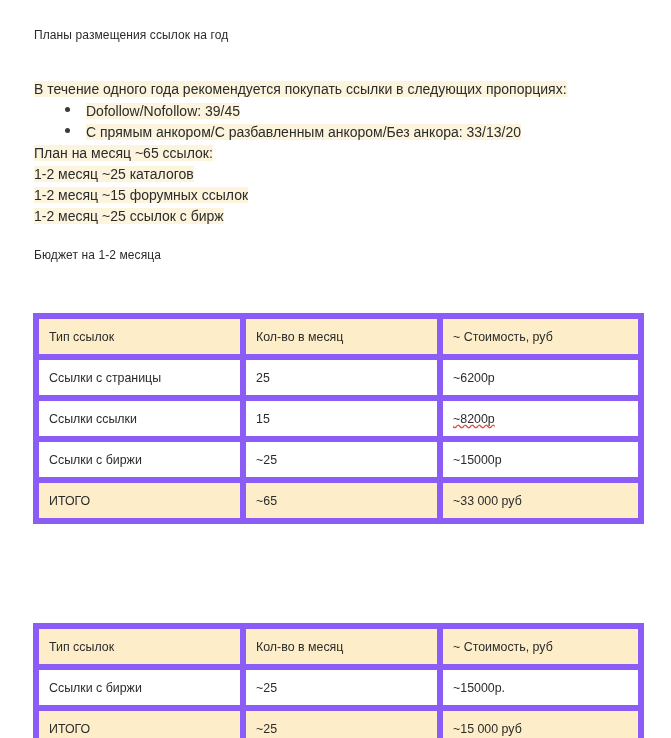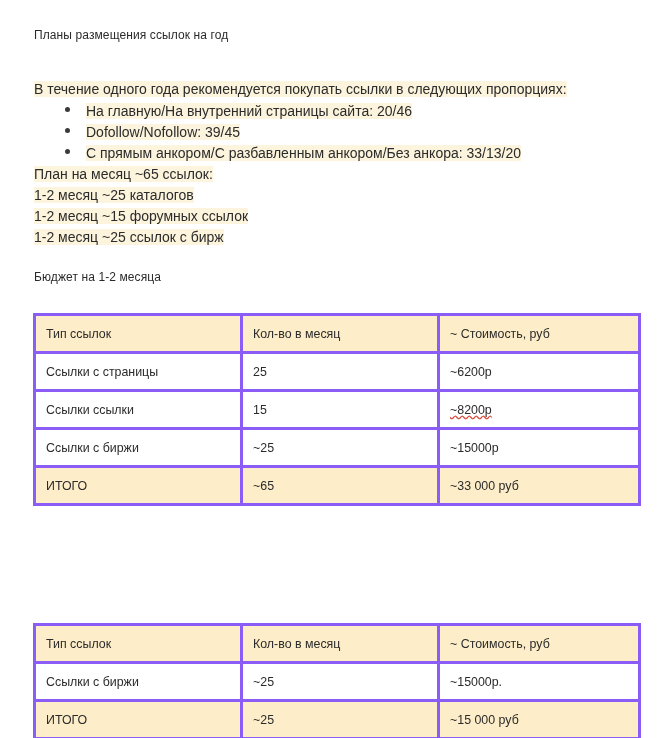--- a/index.html
+++ b/index.html
@@ -29,21 +29,21 @@
   .h-main {
     position: absolute;
     left: 34px;
     font-size: 12px;
     font-weight: 400;
     color: #2b2b2b;
     letter-spacing: 0.1px;
     white-space: nowrap;
   }
   .h-main.h1 { top: 28px; }
-  .h-main.h2 { top: 270px; }
+  .h-main.h2 { top: 248px; }
   .h-main.h3 { top: 557px; }
 
   
   .body-block {
     position: absolute;
     left: 34px;
     top: 80px;
     width: 600px;
   }
   .hl {
@@ -98,21 +98,21 @@
     color: #2b2b2b;
   }
   .tbl.t1 { top: 313px; }
   .tbl.t2 { top: 623px; }
 
   .tbl col.c1 { width: 207px; }
   .tbl col.c2 { width: 197px; }
   .tbl col.c3 { width: 201px; }
 
   .tbl td, .tbl th {
-    border: 3px solid #8b5cf6;
+    border: 6px solid #8b5cf6;
     padding: 0 0 0 10px;
     height: 35px;
     text-align: left;
     font-weight: 400;
     vertical-align: middle;
     background: #ffffff;
     white-space: nowrap;
   }
   .tbl tr.head td,
   .tbl tr.total td {
@@ -130,23 +130,20 @@
 
 <div class="page">
 
   <div class="h-main h1">Планы размещения ссылок на год</div>
 
   <div class="body-block">
 
     <div class="para"><span class="hl">В течение одного года рекомендуется покупать ссылки в следующих пропорциях:</span></div>
 
     <ul class="bullets">
-      <li>
-        <span class="bullet-dot"></span><span class="hl">На главную/На внутренний страницы сайта: 20/46</span>
-      </li>
       <li>
         <span class="bullet-dot"></span><span class="hl">Dofollow/Nofollow: 39/45</span>
       </li>
       <li>
         <span class="bullet-dot"></span><span class="hl">С прямым анкором/С разбавленным анкором/Без анкора: 33/13/20</span>
       </li>
     </ul>
 
     <div class="plan-lines">
       <div class="line"><span class="hl">План на месяц ~65 ссылок:</span></div>

